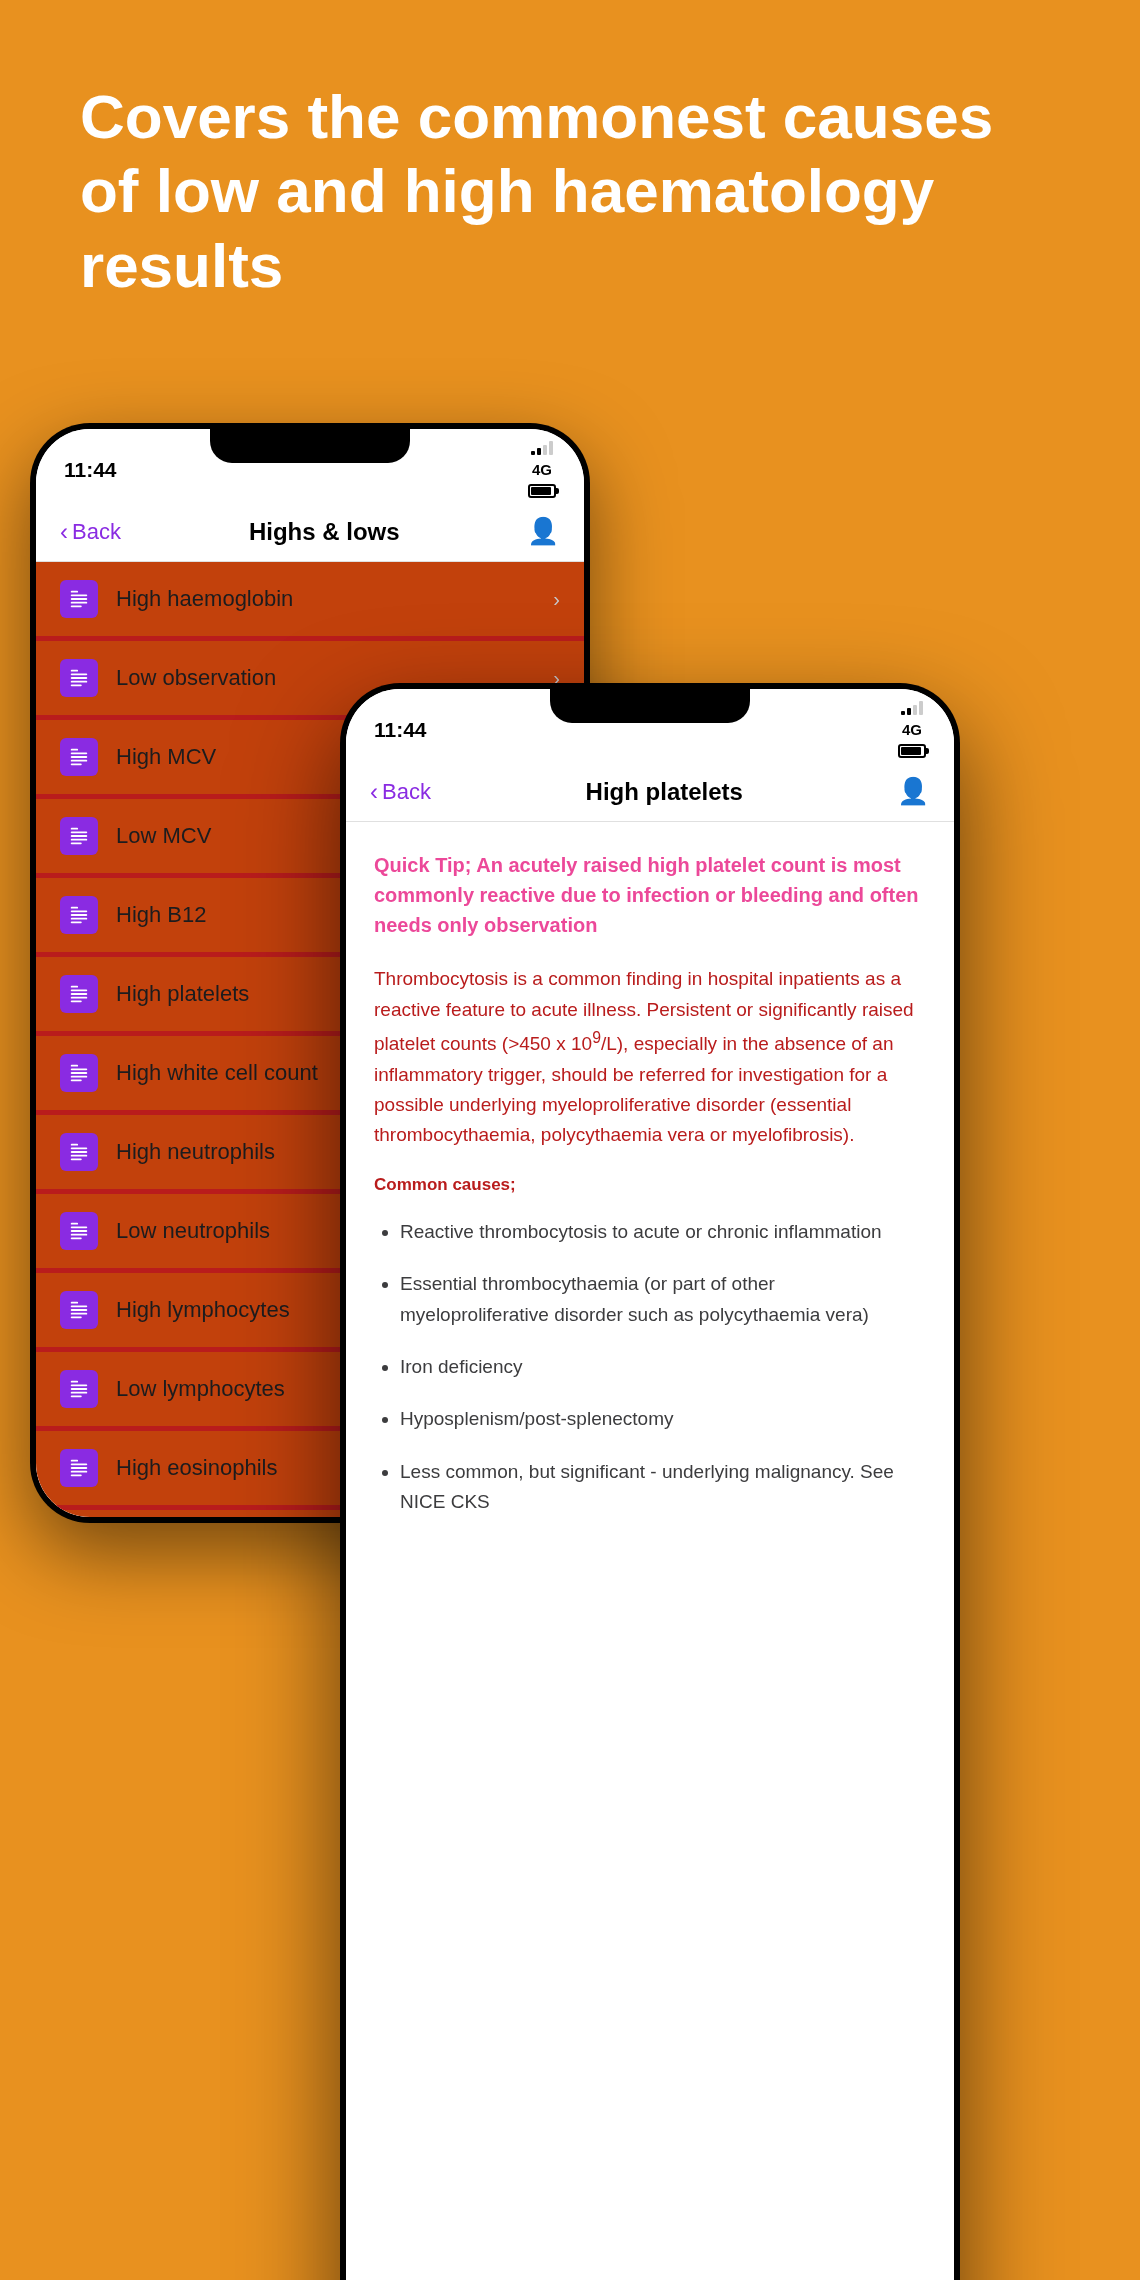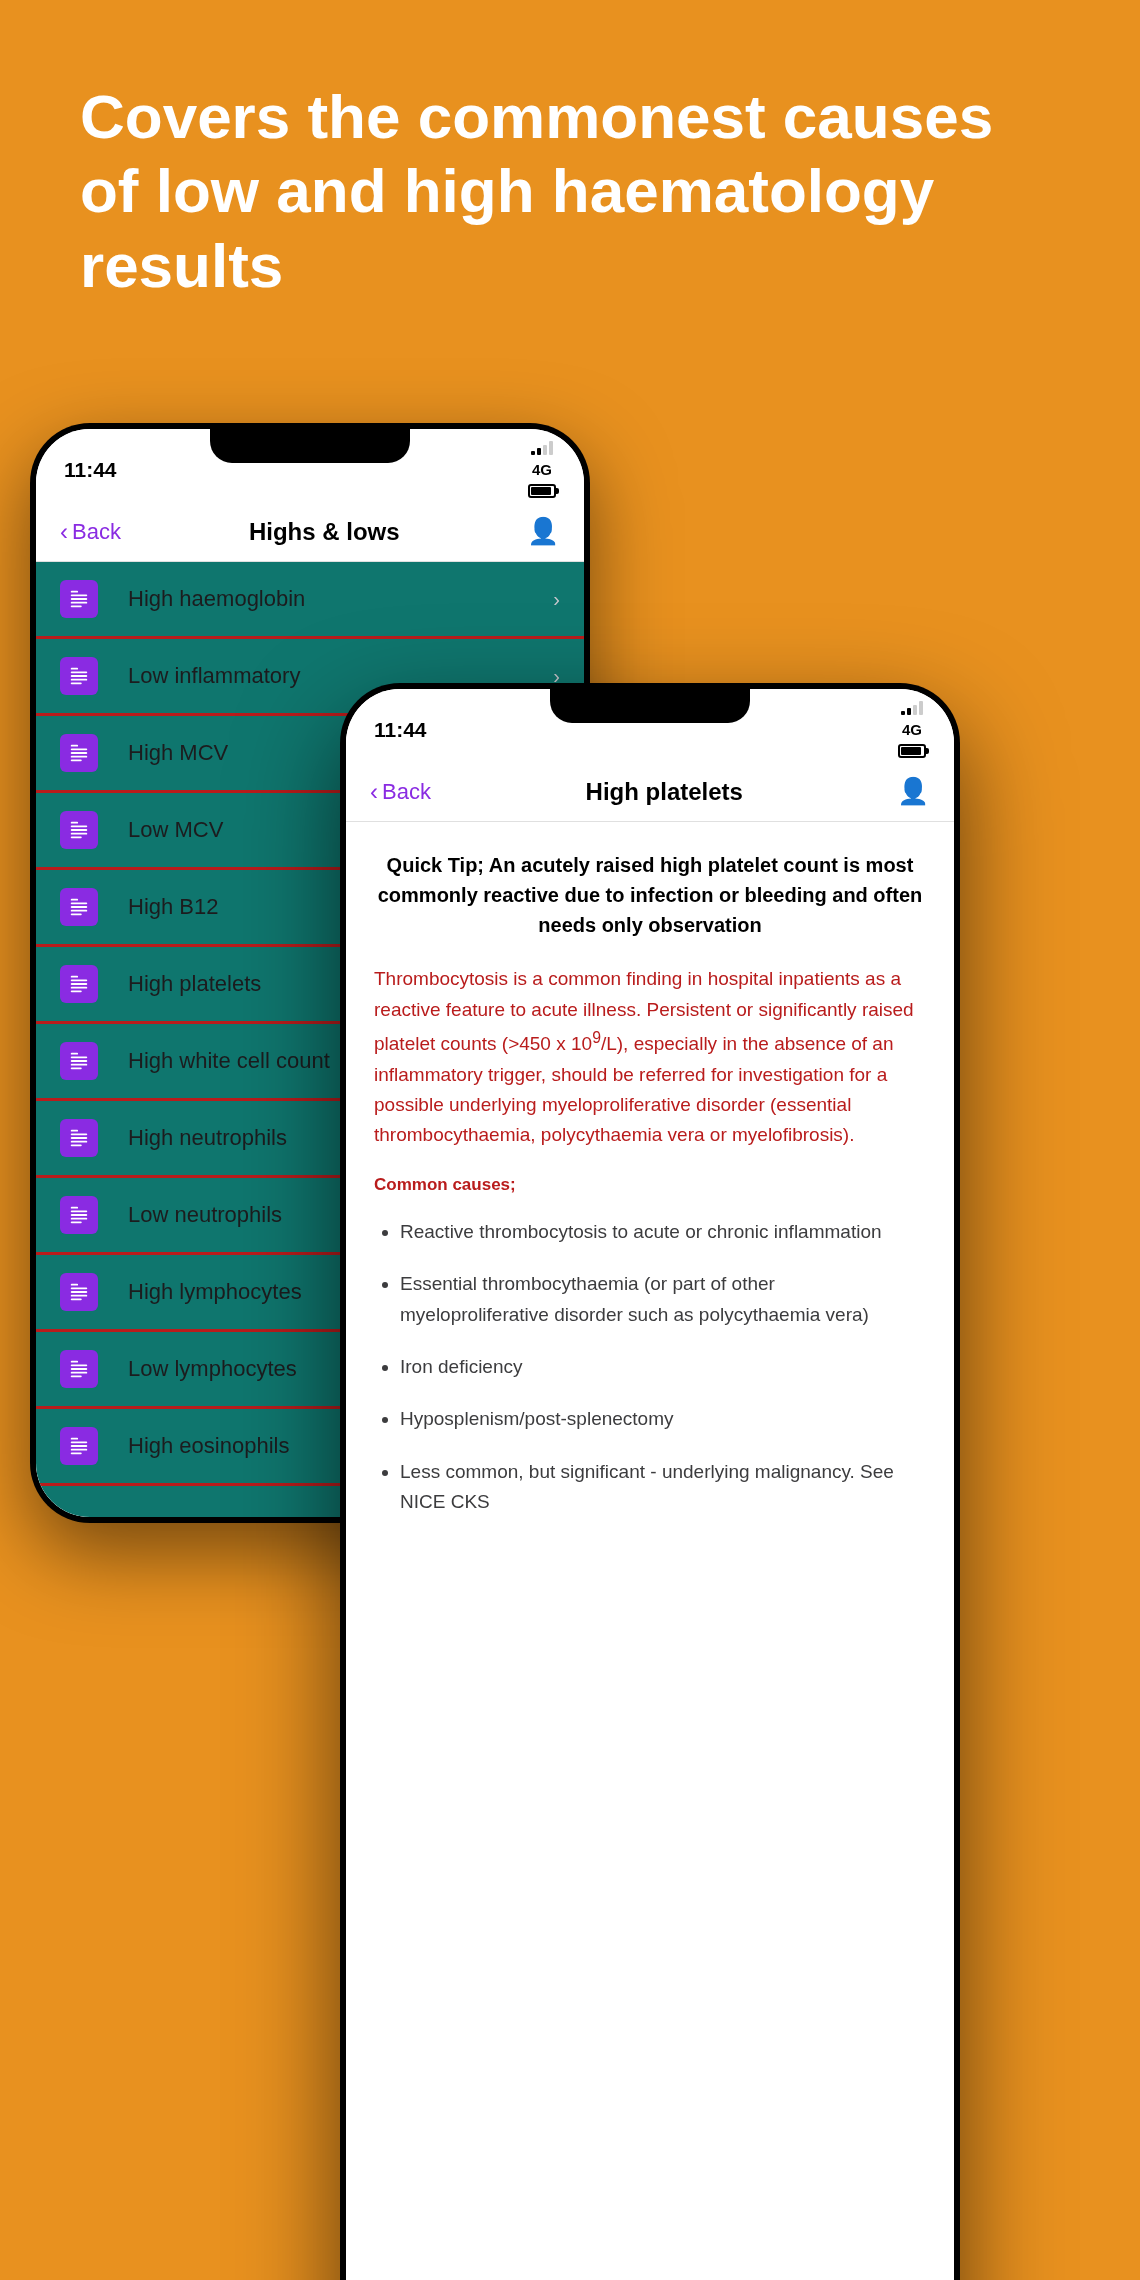--- a/index.html
+++ b/index.html
@@ -122,23 +122,22 @@
     
     .list-container {
       background: white;
       overflow: hidden;
     }
 
     .list-item {
       display: flex;
       align-items: center;
       padding: 18px 24px;
-      border-bottom: 3px solid #b91c1c;
-      background: #0f766e;
-      gap: 12px;
+      border-bottom: 5px solid #b91c1c;
+      background: #c2410c;
     }
 
     .list-icon {
       width: 38px;
       height: 38px;
       background: #8A2BE2;
       border-radius: 6px;
       display: flex;
       align-items: center;
       justify-content: center;
@@ -215,24 +214,23 @@
     .detail-content {
       padding: 28px 28px;
       overflow-y: auto;
       flex: 1;
       background: white;
     }
 
     .quick-tip {
       font-size: 20px;
       font-weight: 700;
-      color: #000000;
+      color: #ec4899;
       line-height: 1.5;
       margin-bottom: 24px;
-      text-align: center;
     }
 
     .detail-body {
       font-size: 19px;
       color: #b91c1c;
       line-height: 1.6;
       margin-bottom: 24px;
     }
 
     .common-causes-heading {
@@ -362,21 +360,21 @@
           <div class="list-item">
     <div class="list-icon">
               <svg viewBox="0 0 24 24" xmlns="http://www.w3.org/2000/svg" fill="white">
   <rect x="3" y="3" width="8" height="2" rx="1"></rect>
   <rect x="3" y="7" width="18" height="2" rx="1"></rect>
   <rect x="3" y="11" width="18" height="2" rx="1"></rect>
   <rect x="3" y="15" width="18" height="2" rx="1"></rect>
   <rect x="3" y="19" width="12" height="2" rx="1"></rect>
 </svg>
             </div>
-    <span class="list-label">Low inflammatory</span>
+    <span class="list-label">Low observation</span>
     <span class="list-chevron">›</span>
   </div>
           <div class="list-item">
     <div class="list-icon">
               <svg viewBox="0 0 24 24" xmlns="http://www.w3.org/2000/svg" fill="white">
   <rect x="3" y="3" width="8" height="2" rx="1"></rect>
   <rect x="3" y="7" width="18" height="2" rx="1"></rect>
   <rect x="3" y="11" width="18" height="2" rx="1"></rect>
   <rect x="3" y="15" width="18" height="2" rx="1"></rect>
   <rect x="3" y="19" width="12" height="2" rx="1"></rect>

